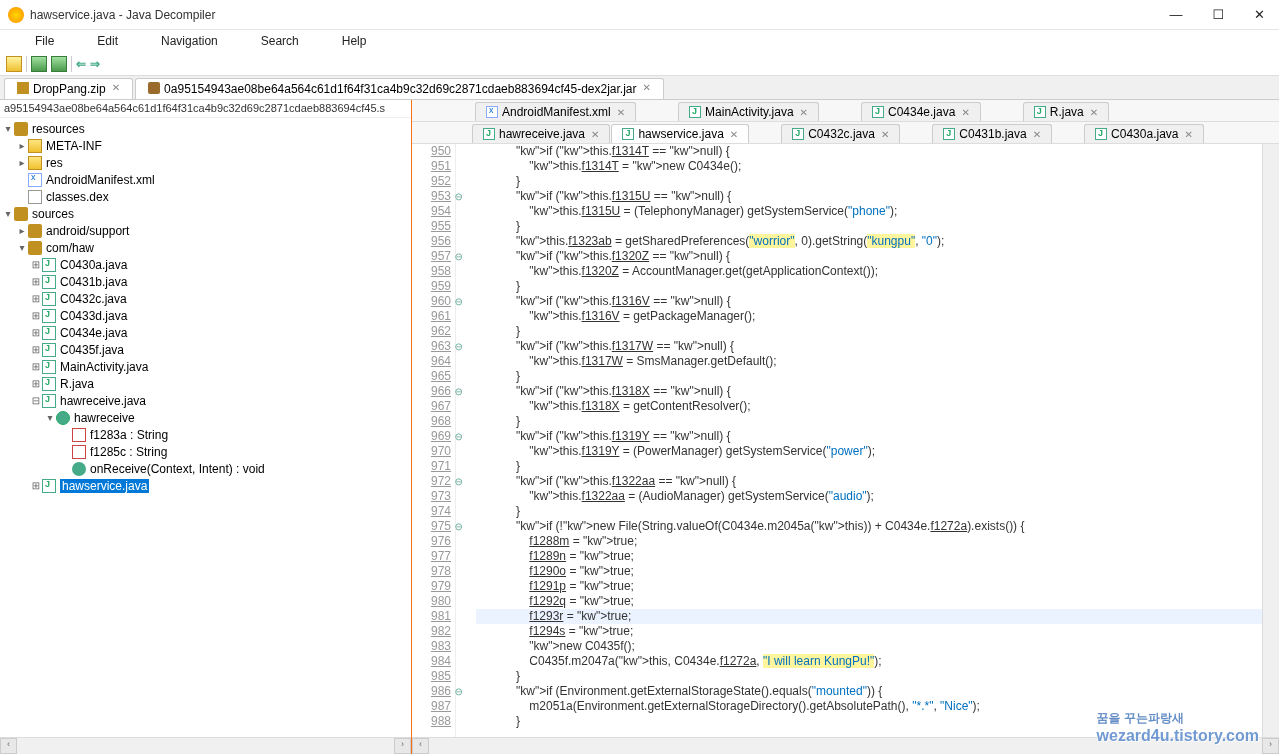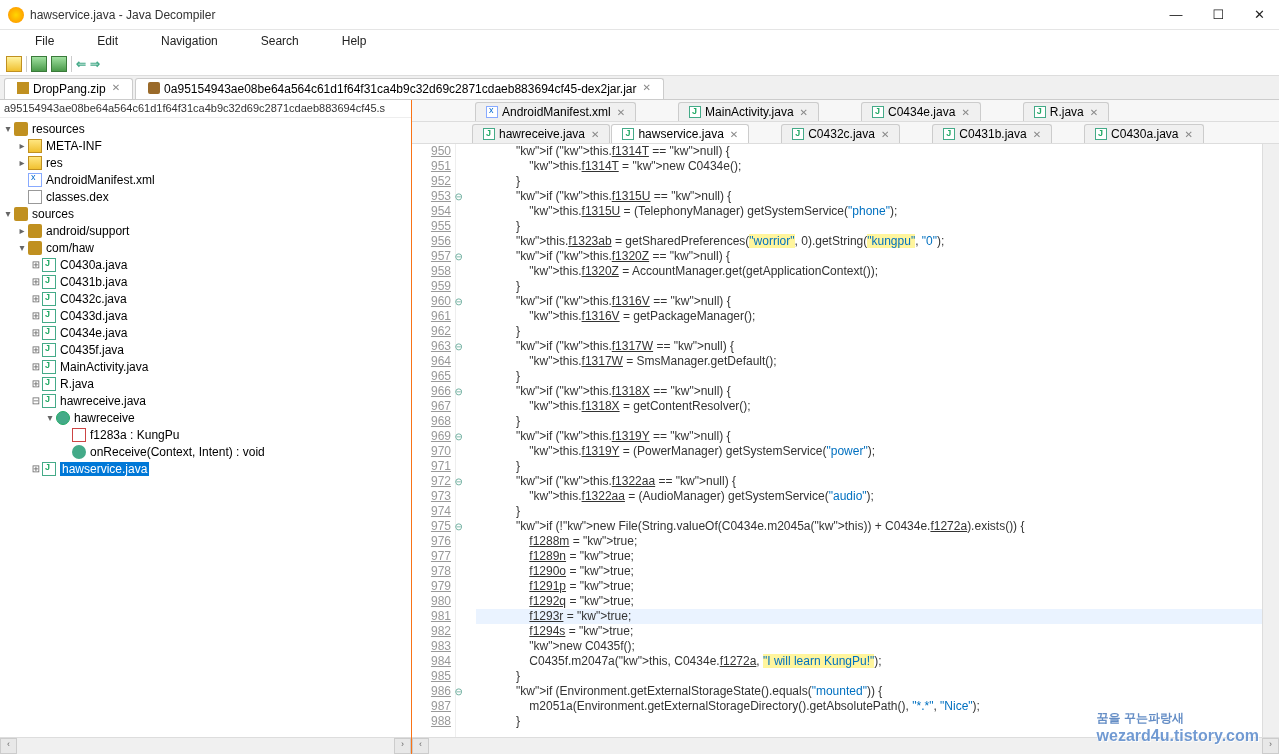--- a/index.html
+++ b/index.html
@@ -194,21 +194,25 @@
           <span class="icon ico-java"></span>
           <span>hawreceive.java</span>
         </div>
       <div class="tree-row" style="padding-left:44px">
           <span class="expander">▾</span>
           <span class="icon ico-class"></span>
           <span>hawreceive</span>
         </div>
       <div class="tree-row" style="padding-left:72px">
           <span class="icon ico-field-red"></span>
-          <span>f1283a : KungPu</span>
+          <span>f1283a : String</span>
+        </div>
+      <div class="tree-row" style="padding-left:72px">
+          <span class="icon ico-field-red"></span>
+          <span>f1285c : String</span>
         </div>
       <div class="tree-row" style="padding-left:72px">
           <span class="icon ico-field-grn"></span>
           <span>onReceive(Context, Intent) : void</span>
         </div>
       <div class="tree-row" style="padding-left:30px">
           <span class="expander">⊞</span>
           <span class="icon ico-java"></span>
           <span class="selected">hawservice.java</span>
         </div>

